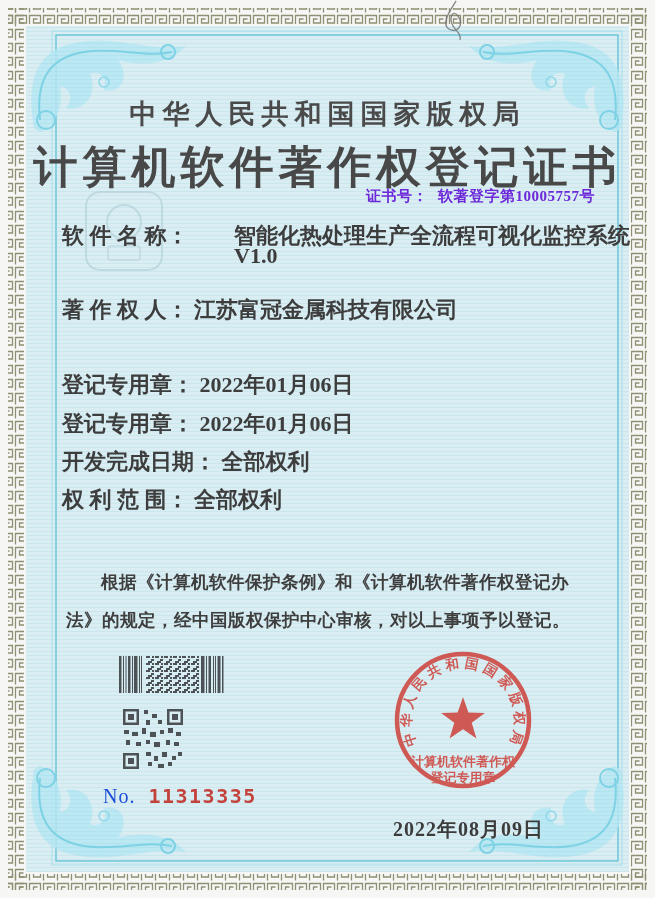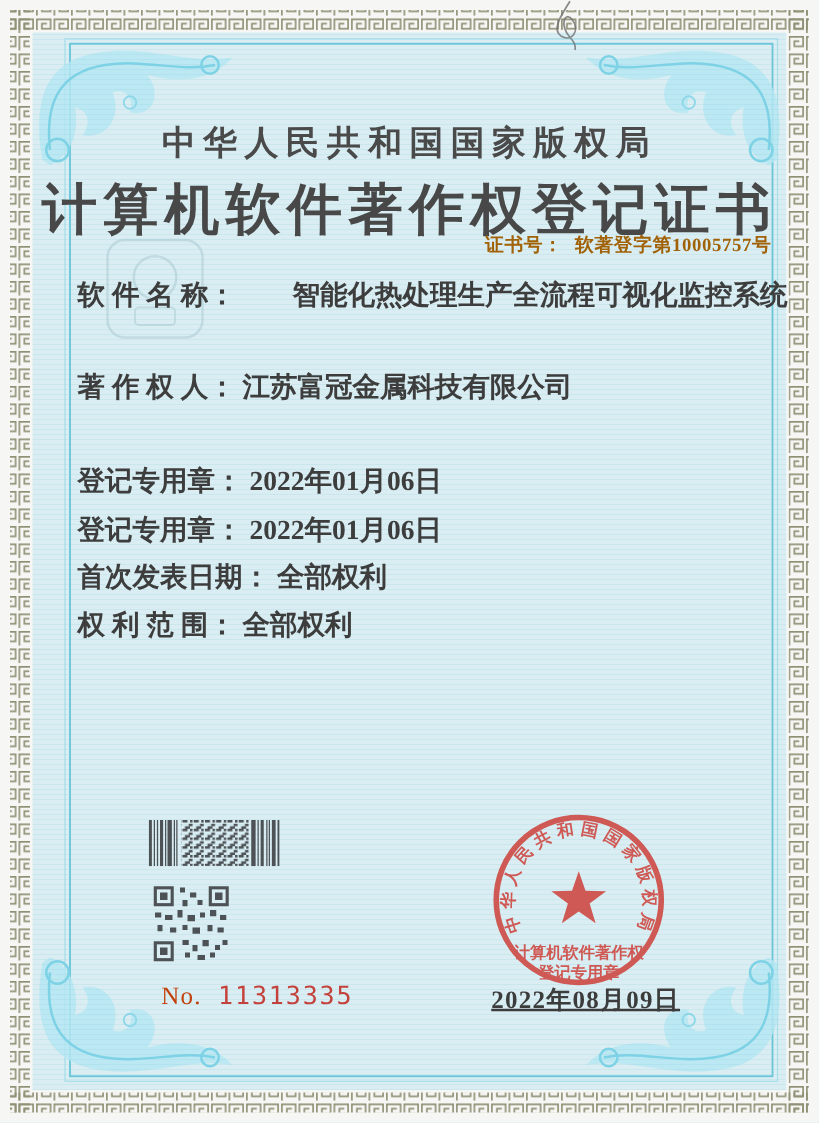--- a/index.html
+++ b/index.html
@@ -18,44 +18,44 @@
   .content{position:absolute;inset:0;z-index:2;color:#3d3d3d;}
   .authority{
     position:absolute;left:0;top:96px;width:655px;text-align:center;
     font-size:27px;font-weight:bold;letter-spacing:6px;color:#4a4a4a;
   }
   .title{
     position:absolute;left:0;top:138px;width:655px;text-align:center;
     font-size:44px;font-weight:bold;letter-spacing:5px;color:#484848;
   }
   .certno{
-    position:absolute;right:38px;top:187px;font-size:15px;font-weight:bold;
-    color:#a16207;letter-spacing:0.5px;
+    position:absolute;right:60px;top:187px;font-size:15px;font-weight:bold;
+    color:#6d28d9;letter-spacing:0.5px;
   }
   .certno .lbl{margin-right:10px;}
   .row{position:absolute;left:62px;font-size:22px;font-weight:700;line-height:20px;white-space:nowrap;}
   .flabel{display:inline-block;min-width:117px;vertical-align:top;}
   .fvalue{display:inline-block;vertical-align:top;}
   .vline{display:block;margin-left:40px;}
   .statement{
     position:absolute;left:66px;top:563px;width:526px;margin:0;
     font-size:17.5px;font-weight:600;line-height:38px;text-indent:2em;
     color:#3e3e3e;letter-spacing:0.5px;
   }
   .barcode{position:absolute;left:119px;top:656px;}
   .qrcode{position:absolute;left:122px;top:708px;}
   .serial{position:absolute;left:103px;top:784px;font-size:20px;white-space:nowrap;}
-  .serial .serial-label{color:#c2410c;letter-spacing:1px;margin-left:26px;}
+  .serial .serial-label{color:#1d4ed8;letter-spacing:1px;}
   .serial .serial-number{
     color:#c4423c;font-family:"DejaVu Sans Mono","Liberation Mono",monospace;
-    font-size:20px;letter-spacing:1.5px;margin-left:8px;
+    font-size:20px;letter-spacing:1.5px;margin-left:8px;font-weight:bold;
   }
   .issue-date{
-    position:absolute;left:393px;top:786px;font-size:20px;font-weight:bold;
-    color:#3c3c3c;letter-spacing:1px;z-index:4;text-decoration:underline;
+    position:absolute;left:393px;top:816px;font-size:20px;font-weight:bold;
+    color:#3c3c3c;letter-spacing:1px;z-index:4;
   }
   .seal{position:absolute;left:388px;top:648px;z-index:3;opacity:0.9;pointer-events:none;}
 </style>
 </head>
 <body>
 
 <div class="cert">
 
   <svg class="bg" width="655" height="898" viewBox="0 0 655 898">
     <defs>
@@ -104,49 +104,51 @@
     <div class="title">计算机软件著作权登记证书</div>
 
     <div class="certno">
       <span class="lbl">证书号：</span><span>软著登字第10005757号</span>
     </div>
 
     <div class="row" style="top:226px">
       <span class="flabel">软 件 名 称：</span>
       <span class="fvalue">
         <span class="vline">智能化热处理生产全流程可视化监控系统</span>
+        <span class="vline">V1.0</span>
       </span>
     </div>
 
     <div class="row" style="top:300px">
       <span class="flabel">著 作 权 人：</span>
       <span class="fvalue">江苏富冠金属科技有限公司</span>
     </div>
 
     <div class="row" style="top:375px">
       <span class="flabel">登记专用章：</span>
       <span class="fvalue">2022年01月06日</span>
     </div>
 
     <div class="row" style="top:414px">
       <span class="flabel">登记专用章：</span>
       <span class="fvalue">2022年01月06日</span>
     </div>
 
     <div class="row" style="top:452px">
-      <span class="flabel">首次发表日期：</span>
+      <span class="flabel">开发完成日期：</span>
       <span class="fvalue">全部权利</span>
     </div>
 
     <div class="row" style="top:490px">
       <span class="flabel">权 利 范 围：</span>
       <span class="fvalue">全部权利</span>
     </div>
 
 
+    <p class="statement">根据《计算机软件保护条例》和《计算机软件著作权登记办法》的规定，经中国版权保护中心审核，对以上事项予以登记。</p>
 
     <svg class="barcode" width="106" height="37" viewBox="0 0 106 37">
       <defs>
         <pattern id="p417" width="9" height="7" patternUnits="userSpaceOnUse">
           <rect x="0" y="0" width="4" height="2" fill="#4d5256"></rect>
           <rect x="5" y="3" width="3" height="2" fill="#4d5256"></rect>
           <rect x="2" y="5" width="4" height="2" fill="#4d5256"></rect>
           <rect x="6" y="0" width="2" height="2" fill="#4d5256"></rect>
         </pattern>
       </defs>

